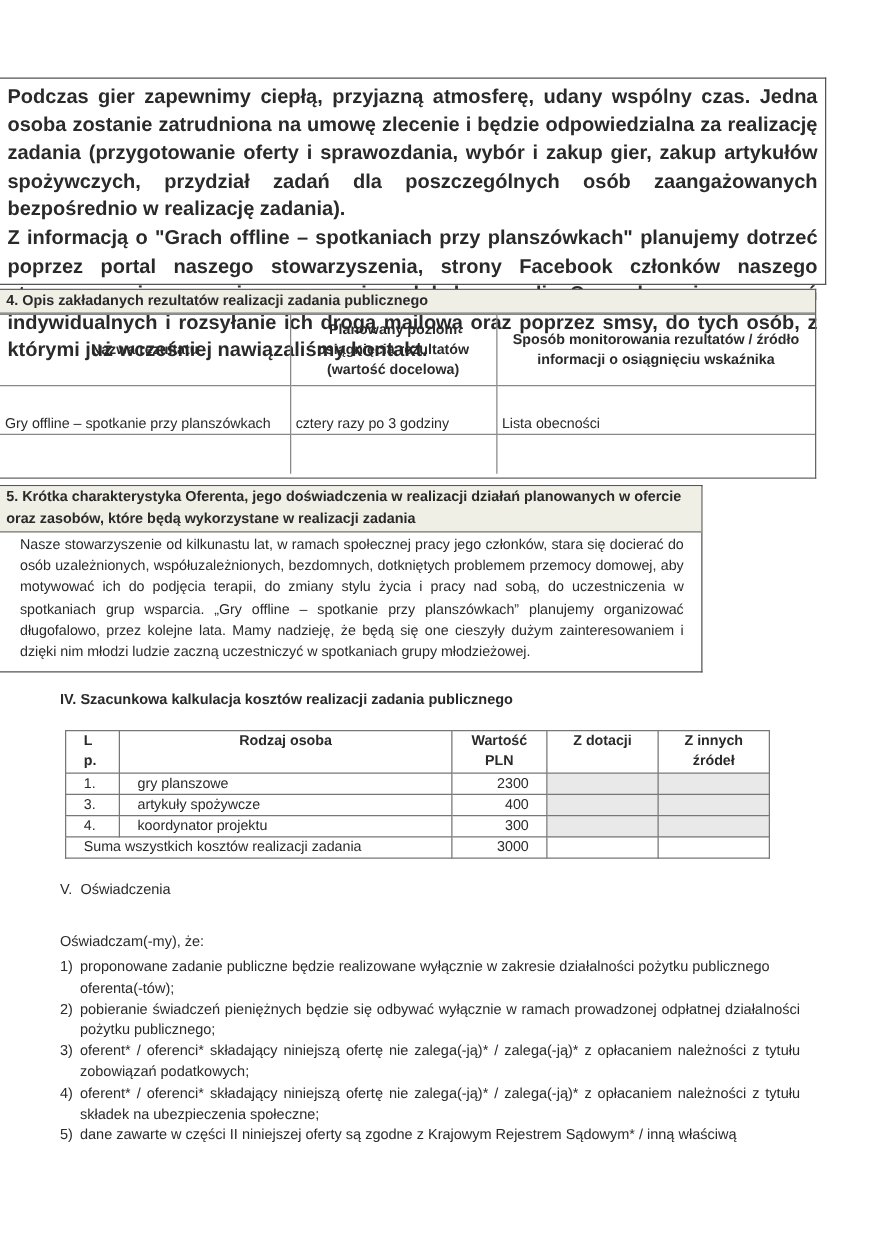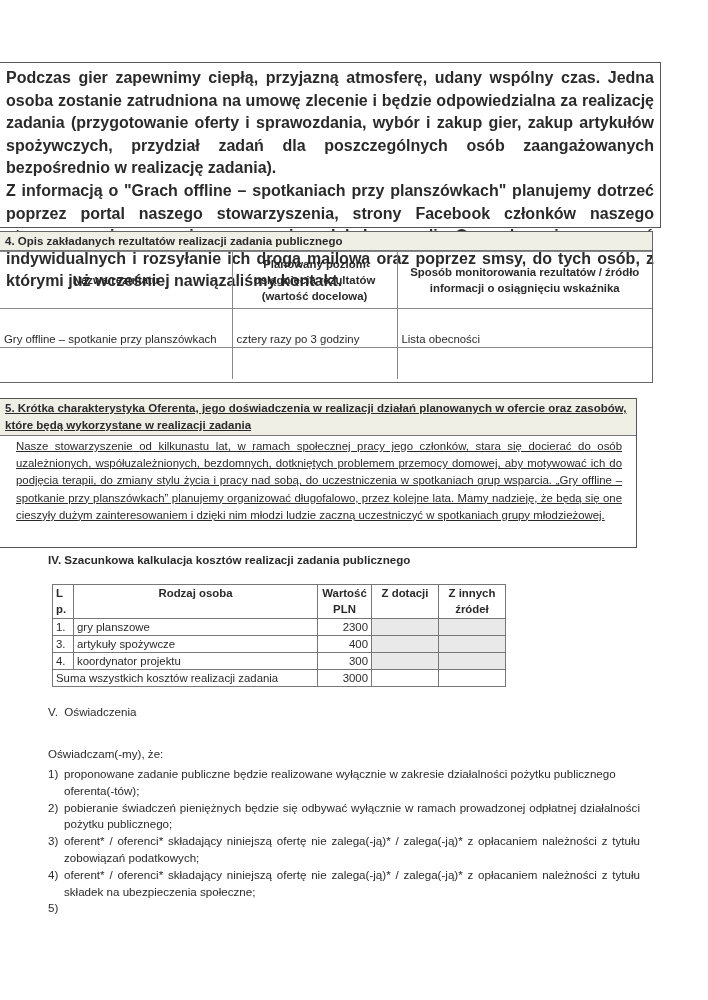--- a/index.html
+++ b/index.html
@@ -27,36 +27,36 @@
   #sec4 table { border-collapse: collapse; width: 100%; }
   #sec4 td, #sec4 th { border: 1px solid #888; font-size: 11.4px; }
   #sec4 th { height: 54px; font-weight: bold; text-align: center; line-height: 16px; }
   #sec4 tr.r1 td { height: 36px; vertical-align: bottom; padding: 0 4px 2px 4px; }
   #sec4 tr.r2 td { height: 29px; }
   #sec4 td:first-child, #sec4 th:first-child { border-left: none; }
   #sec4 td:last-child, #sec4 th:last-child { border-right: none; }
   #sec4 tr:last-child td { border-bottom: none; }
   
   #sec5 {
-    left: 0; top: 398px; width: 637px; height: 150px; box-sizing: border-box;
-    border: 1.5px solid #555; border-left: none; text-decoration: underline;
+    left: 0; top: 388px; width: 562px; height: 150px; box-sizing: border-box;
+    border: 1.5px solid #555; border-left: none;
   }
   #sec5 .hdr {
     background: #efefe6; border-bottom: 1px solid #777; font-weight: bold; font-size: 11.5px;
     padding: 1px 5px 1px 5px; line-height: 17px;
   }
   #sec5 .body {
     padding: 2px 14px 0 16px; font-size: 11.4px; line-height: 17.2px; text-align: justify;
   }
   
   #sec-iv-title { left: 48px; top: 553px; font-size: 11.6px; font-weight: bold; }
   #cost-table {
     left: 52px; top: 584px; border-collapse: collapse; font-size: 11.4px;
   }
-  #cost-table td, #cost-table th { border: 1px solid #777; padding: 0 3px; }
+  #cost-table td, #cost-table th { border: 1px solid #777; padding: 0 14px; }
   #cost-table th { font-weight: bold; vertical-align: top; line-height: 16px; height: 33px; }
   #cost-table td { height: 16px; line-height: 16px; }
   #cost-table .lp { width: 14px; text-align: left; }
   #cost-table .kind { width: 237px; }
   #cost-table .val { width: 47px; text-align: right; }
   #cost-table .sub { width: 60px; }
   #cost-table .shade { background: #e9e9e9; }
   
   #sec-v-title { left: 48px; top: 705px; font-size: 11.6px; font-weight: normal; }
   #sec-v-intro { left: 48px; top: 737px; font-size: 11.6px; margin-top: 10px; }
@@ -148,14 +148,14 @@
 
 <div id="sec-v-title" class="abs" style="white-space:pre">V.  Oświadczenia</div>
 <div id="sec-v-intro" class="abs">Oświadczam(-my), że:</div>
 
 <ol id="decl-list" class="abs">
   <li><span class="num">1)</span><span style="white-space:pre-line">proponowane zadanie publiczne będzie realizowane wyłącznie w zakresie działalności pożytku publicznego
 oferenta(-tów);</span></li>
   <li><span class="num">2)</span><span>pobieranie świadczeń pieniężnych będzie się odbywać wyłącznie w ramach prowadzonej odpłatnej działalności pożytku publicznego;</span></li>
   <li><span class="num">3)</span><span>oferent* / oferenci* składający niniejszą ofertę nie zalega(-ją)* / zalega(-ją)* z opłacaniem należności z tytułu zobowiązań podatkowych;</span></li>
   <li><span class="num">4)</span><span>oferent* / oferenci* składający niniejszą ofertę nie zalega(-ją)* / zalega(-ją)* z opłacaniem należności z tytułu składek na ubezpieczenia społeczne;</span></li>
-  <li><span class="num">5)</span></li>
+  <li><span class="num">5)</span><span>dane zawarte w części II niniejszej oferty są zgodne z Krajowym Rejestrem Sądowym* / inną właściwą</span></li>
 </ol>
 
 </body></html>

